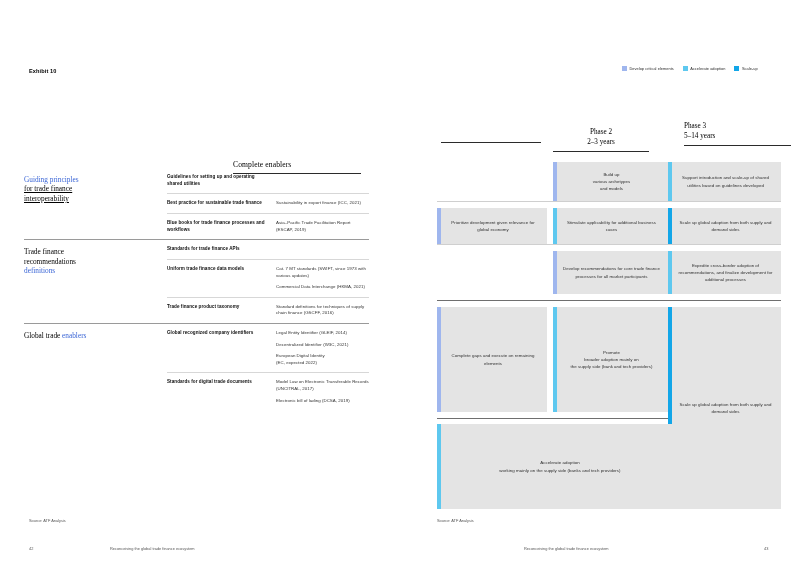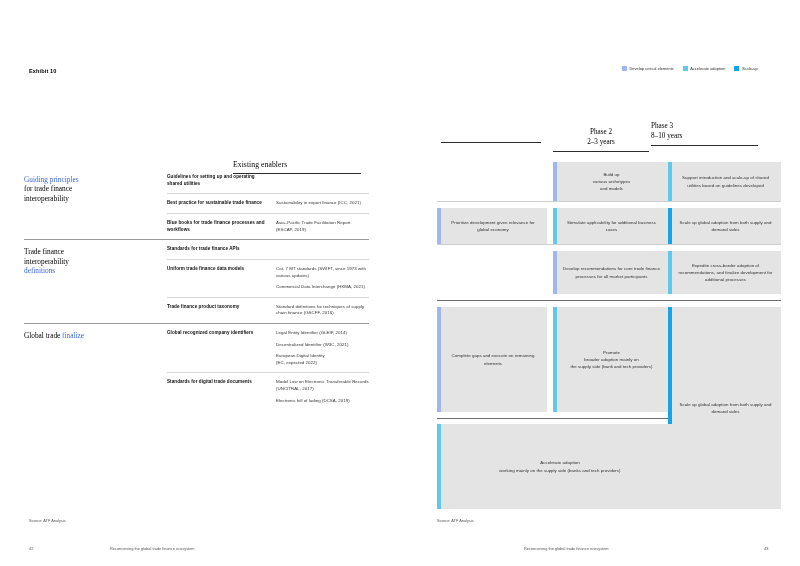--- a/index.html
+++ b/index.html
@@ -112,31 +112,31 @@
 </head>
 <body>
 
 <div class="page">
 
   <div class="left-page">
 
     <div class="exhibit-label">Exhibit 10</div>
 
     <div class="ee-header">
-      <div class="ee-header-text">Existing enablers</div>
+      <div class="ee-header-text">Complete enablers</div>
       <div class="ee-header-rule"></div>
     </div>
 
     <div class="ltable" id="ltable">
         <div class="group">
           <div class="group-rule" style="border-top: none;"></div>
           <div class="group-inner">
             <div class="group-title">
               <div class="hl" style="white-space: pre-line;">Guiding principles</div>
-              <div class="" style="white-space: pre-line;">for trade finance
+              <div class="" style="white-space: pre-line; text-decoration: underline;">for trade finance
 interoperability</div>
             </div>
             <div class="rows">
               <div class="row first">
                 <div class="row-name">Guidelines for setting up and operating shared utilities</div>
                 <div class="row-items"></div>
               </div>
               <div class="row">
                 <div class="row-name">Best practice for sustainable trade finance</div>
                 <div class="row-items">
@@ -150,21 +150,21 @@
                 </div>
               </div>
             </div>
           </div>
         </div>
         <div class="group">
           <div class="group-rule"></div>
           <div class="group-inner">
             <div class="group-title">
               <div class="" style="white-space: pre-line;">Trade finance
-interoperability</div>
+recommendations</div>
               <div class="hl" style="white-space: pre-line;">definitions</div>
             </div>
             <div class="rows">
               <div class="row first">
                 <div class="row-name">Standards for trade finance APIs</div>
                 <div class="row-items"></div>
               </div>
               <div class="row">
                 <div class="row-name">Uniform trade finance data models</div>
                 <div class="row-items">
@@ -177,21 +177,21 @@
                 <div class="row-items">
                   <div class="row-item" style="white-space: pre-line;">Standard definitions for techniques of supply chain finance (GSCFF, 2016)</div>
                 </div>
               </div>
             </div>
           </div>
         </div>
         <div class="group">
           <div class="group-rule"></div>
           <div class="group-inner">
-            <div class="group-title"><span>Global trade </span><span class="hl">finalize</span></div>
+            <div class="group-title"><span>Global trade </span><span class="hl">enablers</span></div>
             <div class="rows">
               <div class="row first">
                 <div class="row-name">Global recognized company identifiers</div>
                 <div class="row-items">
                   <div class="row-item" style="white-space: pre-line;">Legal Entity Identifier (GLEIF, 2014)</div>
                   <div class="row-item" style="white-space: pre-line;">Decentralized Identifier (W3C, 2021)</div>
                   <div class="row-item" style="white-space: pre-line;">European Digital Identity
 (EC, expected 2022)</div>
                 </div>
               </div>
@@ -214,22 +214,22 @@
 
   <div class="right-page">
     <div class="phases" id="phases">
         <div class="phase-head" style="left: 41px; top: 138px; width: 100px;">
           <div class="ph-rule"></div>
         </div>
         <div class="phase-head" style="left: 153px; top: 128px; width: 96px; text-align: center;">
           <div class="ph-title"><span>Phase 2</span><br><span>2–3 years</span></div>
           <div class="ph-rule"></div>
         </div>
-        <div class="phase-head" style="left: 251px; top: 122px; width: 107px;">
-          <div class="ph-title"><span>Phase 3</span><br><span>8–10 years</span></div>
+        <div class="phase-head" style="left: 284px; top: 122px; width: 107px;">
+          <div class="ph-title"><span>Phase 3</span><br><span>5–14 years</span></div>
           <div class="ph-rule"></div>
         </div>
         <div class="rowsep" style="left: 37px; top: 201px; width: 344px;"></div>
         <div class="rowsep" style="left: 37px; top: 244px; width: 344px;"></div>
         <div class="rowsep dark" style="left: 37px; top: 300px; width: 344px;"></div>
         <div class="rowsep dark" style="left: 37px; top: 418px; width: 244px;"></div>
         <div class="box" style="left: 153px; top: 162px; width: 115px; height: 39px;">
           <div class="bar" style="background: rgb(159, 182, 238);"></div>
           <div class="btxt">Build up
 various archetypes

